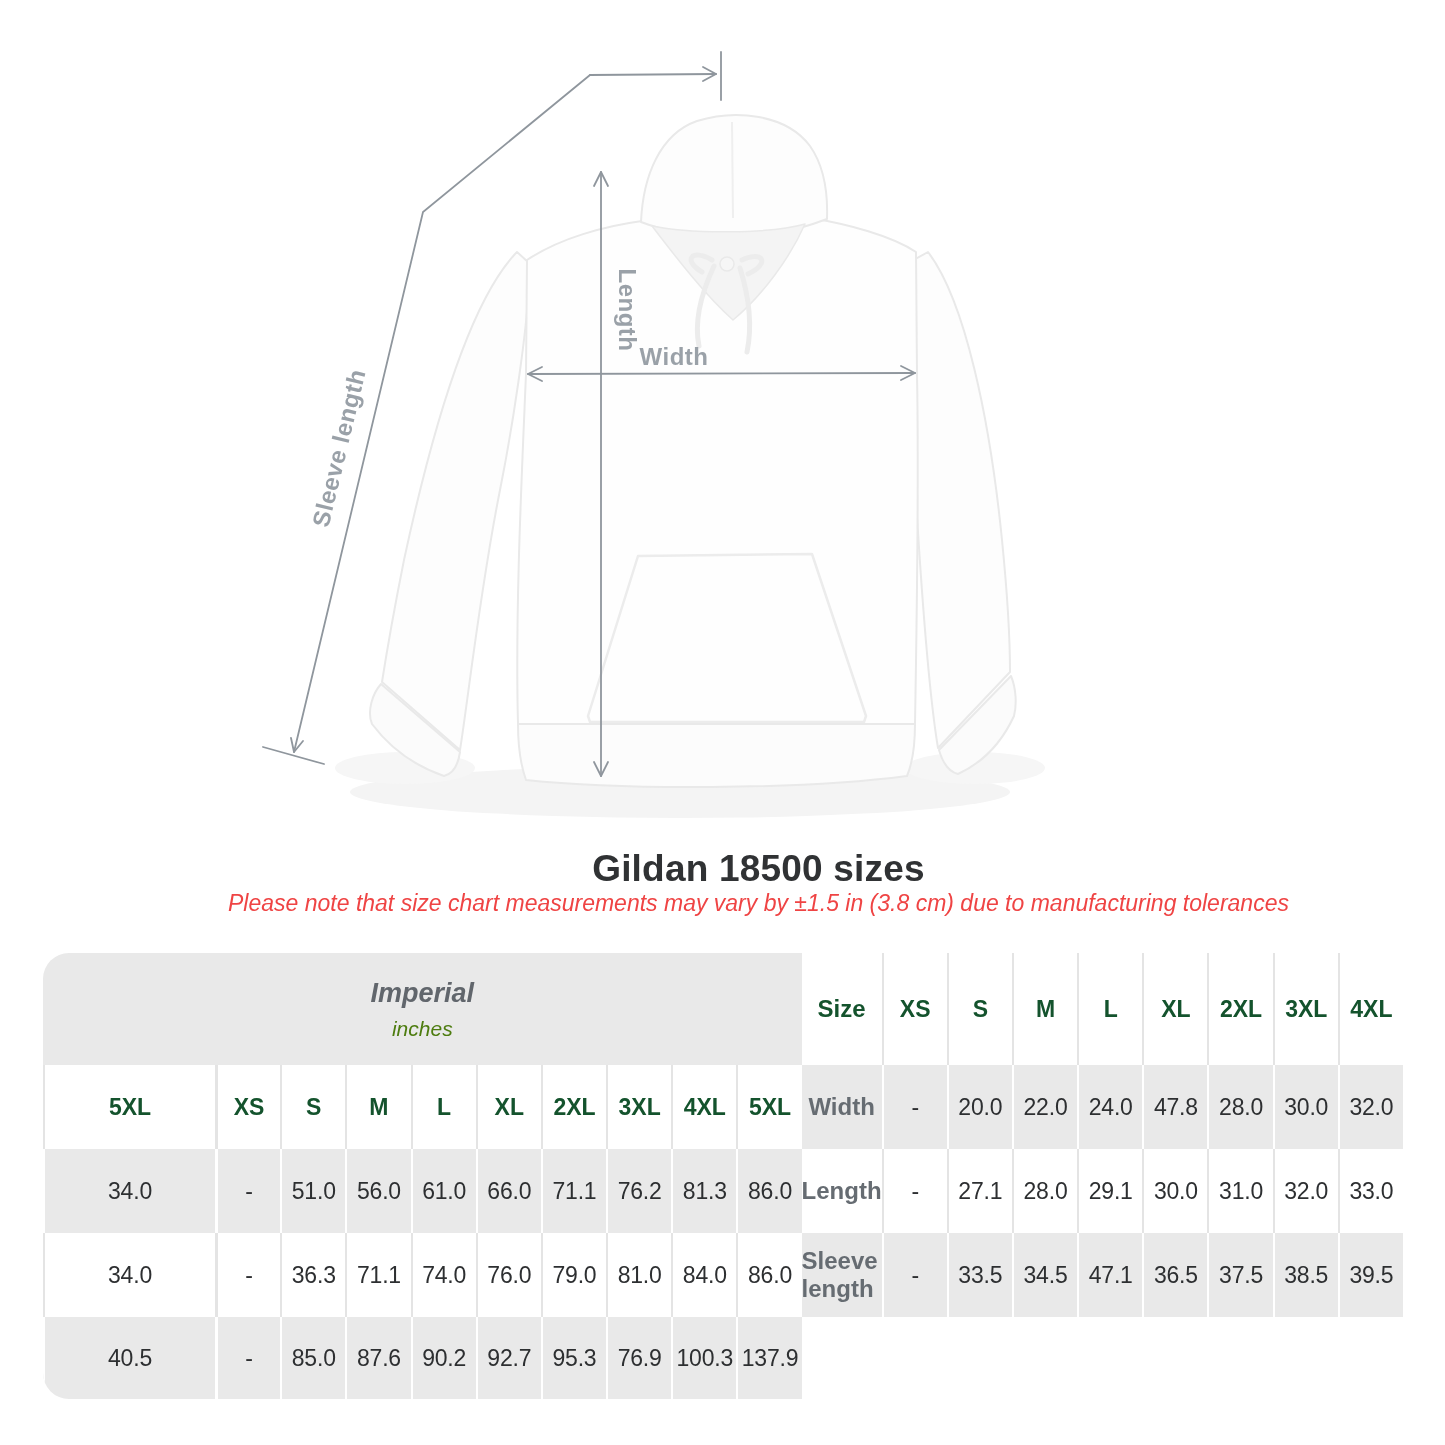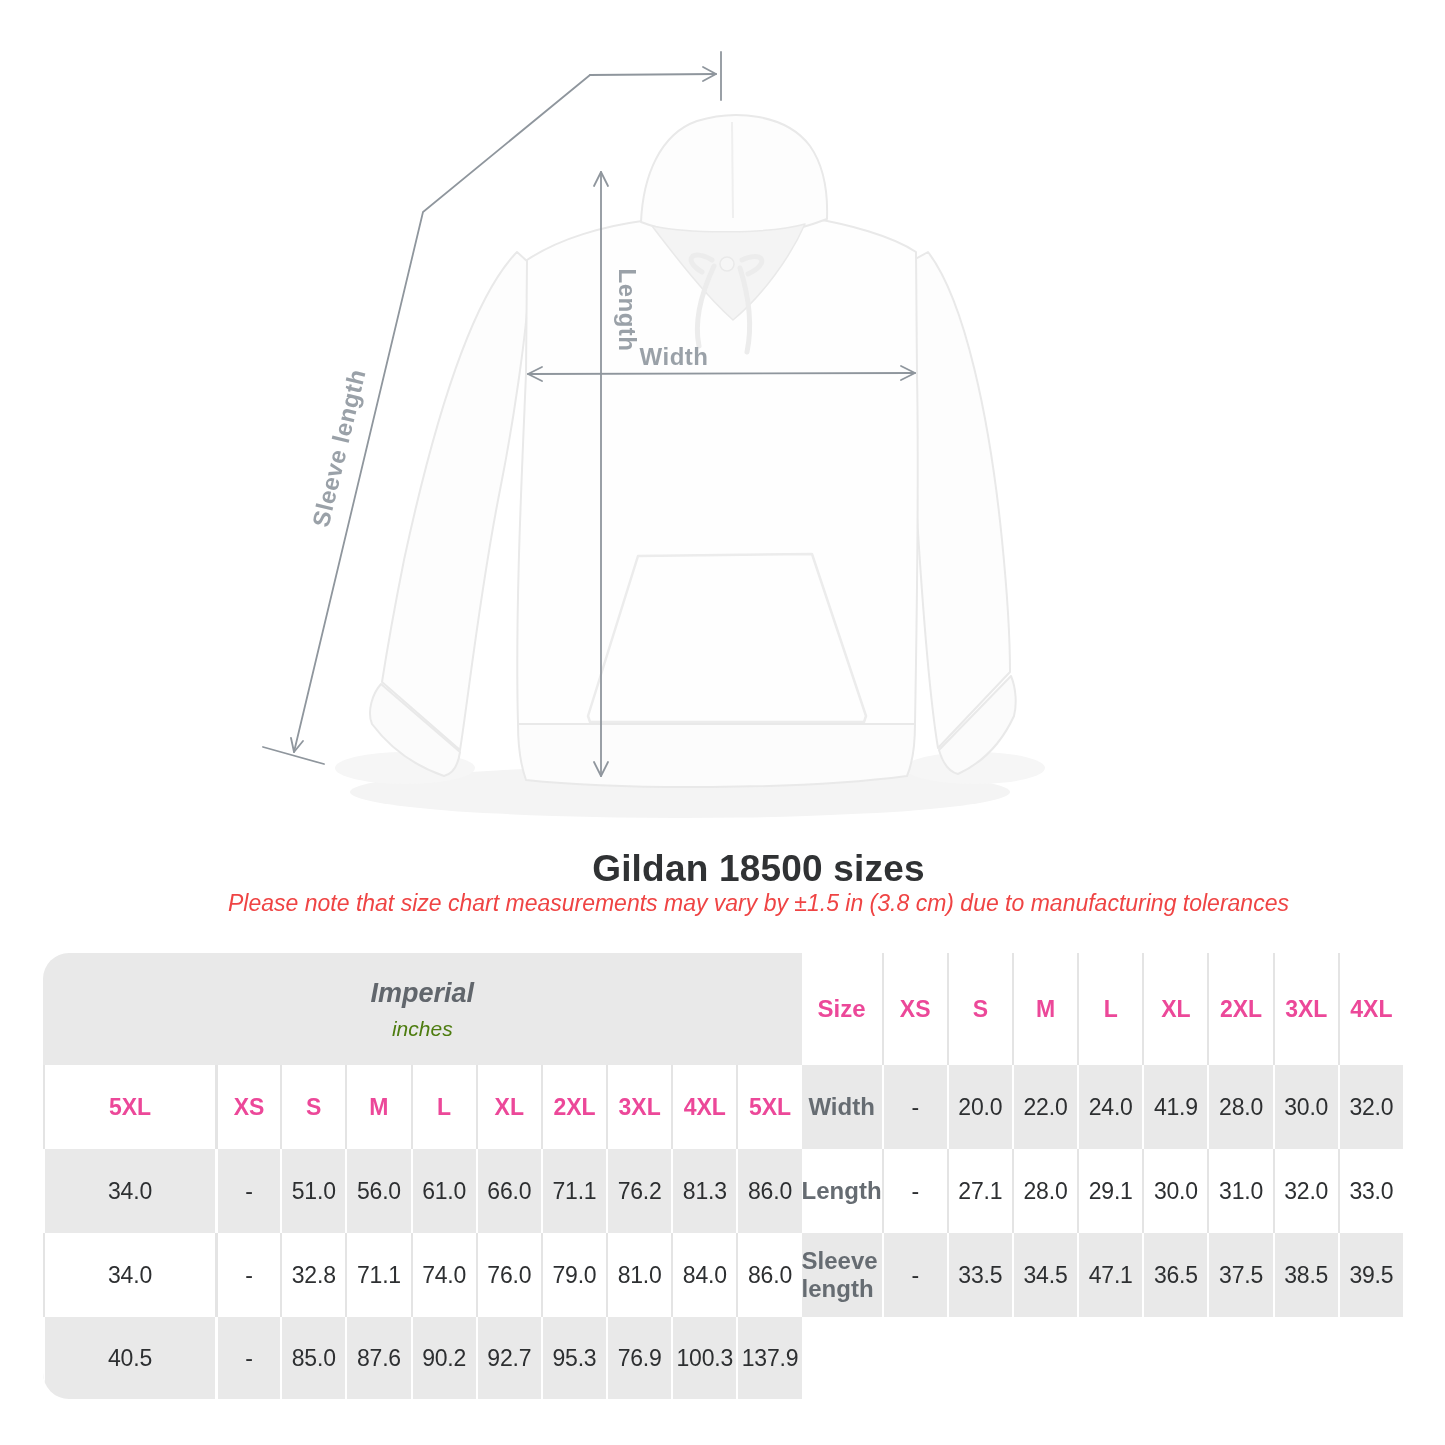--- a/index.html
+++ b/index.html
@@ -28,21 +28,21 @@
     display:grid;
     grid-template-columns:172px repeat(18, 1fr);
     grid-template-rows:112px 84px 84px 84px 82px;
   }
   .cell{display:flex;align-items:center;justify-content:center;}
   .band{background:#e9e9e9;flex-direction:column;gap:8px;}
   .band.imp{grid-column:1/11;}
   .band.met{grid-column:11/20;}
   .band .uname{font-size:27px;font-weight:bold;font-style:italic;color:#61666c;}
   .band .usub{font-size:21px;font-style:italic;color:#4d7c0f;}
-  .hd{font-size:23px;font-weight:bold;color:#ec4899;background:#ffffff;}
+  .hd{font-size:23px;font-weight:bold;color:#14532d;background:#ffffff;}
   .lab{font-size:24px;font-weight:bold;color:#666c72;}
   .val{font-size:23px;color:#2d2f31;letter-spacing:-0.2px;}
   .w{background:#ffffff;border-color:#e4e4e4;}
   .g{background:#e9e9e9;border-color:#ffffff;}
   .sep{border-left-style:solid;border-left-width:2px;}
   .sepw{border-left-style:solid;border-left-width:3px;}
 </style>
 </head>
 <body>
 
@@ -140,21 +140,21 @@
   <div class="cell hd w sep">2XL</div>
   <div class="cell hd w sep">3XL</div>
   <div class="cell hd w sep">4XL</div>
   <div class="cell hd w sep">5XL</div>
 
   <div class="cell lab g">Width</div>
   <div class="cell val g sep">-</div>
   <div class="cell val g sep">20.0</div>
   <div class="cell val g sep">22.0</div>
   <div class="cell val g sep">24.0</div>
-  <div class="cell val g sep">41.9</div>
+  <div class="cell val g sep">47.8</div>
   <div class="cell val g sep">28.0</div>
   <div class="cell val g sep">30.0</div>
   <div class="cell val g sep">32.0</div>
   <div class="cell val g sep">34.0</div>
   <div class="cell val g sepw">-</div>
   <div class="cell val g sep">51.0</div>
   <div class="cell val g sep">56.0</div>
   <div class="cell val g sep">61.0</div>
   <div class="cell val g sep">66.0</div>
   <div class="cell val g sep">71.1</div>
@@ -166,21 +166,21 @@
   <div class="cell val w sep">-</div>
   <div class="cell val w sep">27.1</div>
   <div class="cell val w sep">28.0</div>
   <div class="cell val w sep">29.1</div>
   <div class="cell val w sep">30.0</div>
   <div class="cell val w sep">31.0</div>
   <div class="cell val w sep">32.0</div>
   <div class="cell val w sep">33.0</div>
   <div class="cell val w sep">34.0</div>
   <div class="cell val w sepw">-</div>
-  <div class="cell val w sep">32.8</div>
+  <div class="cell val w sep">36.3</div>
   <div class="cell val w sep">71.1</div>
   <div class="cell val w sep">74.0</div>
   <div class="cell val w sep">76.0</div>
   <div class="cell val w sep">79.0</div>
   <div class="cell val w sep">81.0</div>
   <div class="cell val w sep">84.0</div>
   <div class="cell val w sep">86.0</div>
 
   <div class="cell lab g">Sleeve length</div>
   <div class="cell val g sep">-</div>

